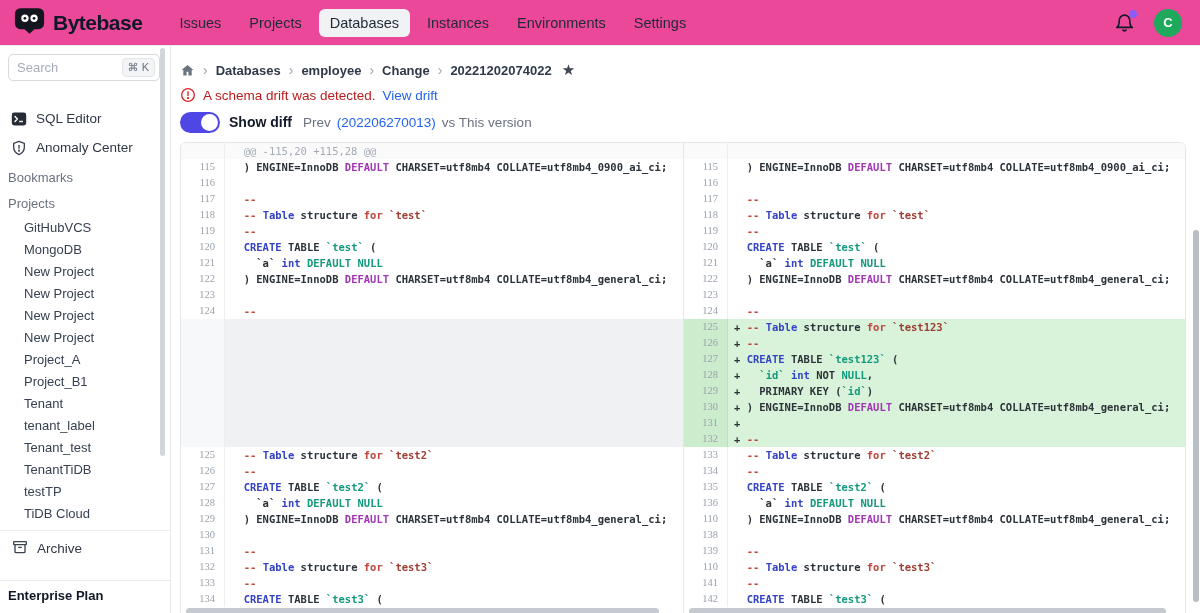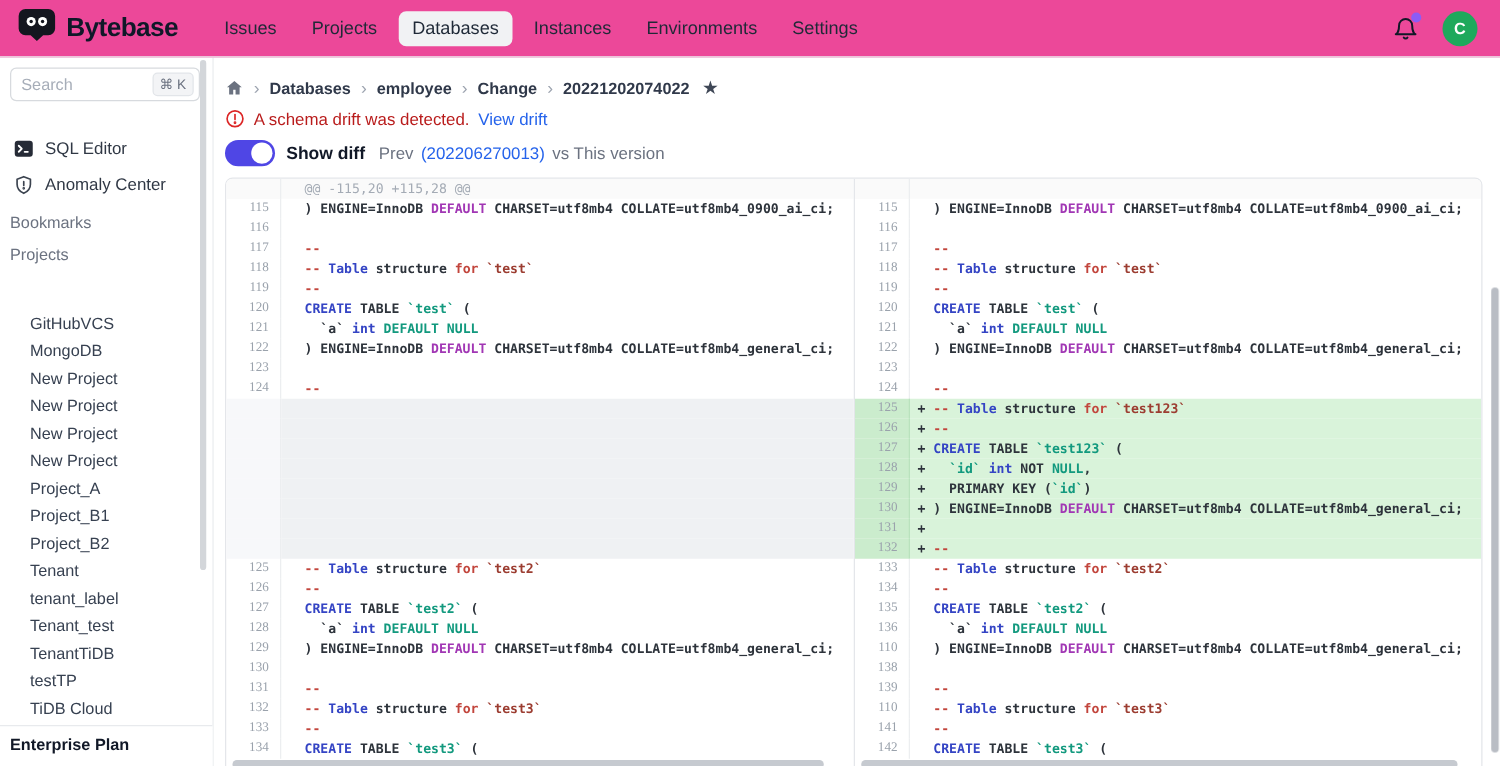--- a/index.html
+++ b/index.html
@@ -28,21 +28,21 @@
     border-radius:5px; display:flex; align-items:center; padding:0 4px 0 8px; background:#fff; }
   .search-box input { border:none; outline:none; width:86px; font-size:13px;
     color:#374151; font-family:"Liberation Sans",sans-serif; }
   .search-box input::placeholder { color:#a6adb8; }
   .kbd { margin-left:auto; font-size:11px; color:#6b7280; background:#f3f4f6;
     border:1px solid #e2e5e9; border-radius:4px; padding:2px 5px; white-space:nowrap; }
   .side-item { display:flex; align-items:center; gap:9px; padding:5px 8px 5px 10px;
     font-size:13.5px; color:#303845; cursor:pointer; margin-bottom:2px; }
   .side-item .ic { width:17px; height:17px; display:flex; align-items:center; justify-content:center; }
   .side-label { font-size:13px; color:#6b7280; padding:7px 8px 4px 8px; }
-  .proj-list { padding-top:1px;margin-top:31px; }
+  .proj-list { padding-top:1px; }
   .proj-item { font-size:13px; color:#374151; padding:3.5px 8px 3.5px 24px; cursor:pointer; }
   .side-divider { border-top:1px solid #eceef1; margin:6px 0 0 0; }
   .archive-row { display:flex; align-items:center; gap:9px; padding:8px 8px 8px 12px;
     font-size:13.5px; color:#303845; cursor:pointer; }
   .plan-bar { position:absolute; left:0; right:0; bottom:0; border-top:1px solid #e8eaed;
     background:#fff; padding:7px 8px 10px 8px; font-size:13px; font-weight:700; color:#111827; }
   .sb-scroll { position:absolute; top:2px; right:5px; width:5px; height:408px;
     background:#d3d6da; border-radius:3px; }
 
   
@@ -153,21 +153,20 @@
 
   <div class="proj-list">
       <div class="proj-item">GitHubVCS</div>
       <div class="proj-item">MongoDB</div>
       <div class="proj-item">New Project</div>
       <div class="proj-item">New Project</div>
       <div class="proj-item">New Project</div>
       <div class="proj-item">New Project</div>
       <div class="proj-item">Project_A</div>
       <div class="proj-item">Project_B1</div>
-      <div class="proj-item">Project_B2</div>
       <div class="proj-item">Tenant</div>
       <div class="proj-item">tenant_label</div>
       <div class="proj-item">Tenant_test</div>
       <div class="proj-item">TenantTiDB</div>
       <div class="proj-item">testTP</div>
       <div class="proj-item">TiDB Cloud</div>
     </div>
 
   <div class="side-divider"></div>
   <div class="archive-row">

